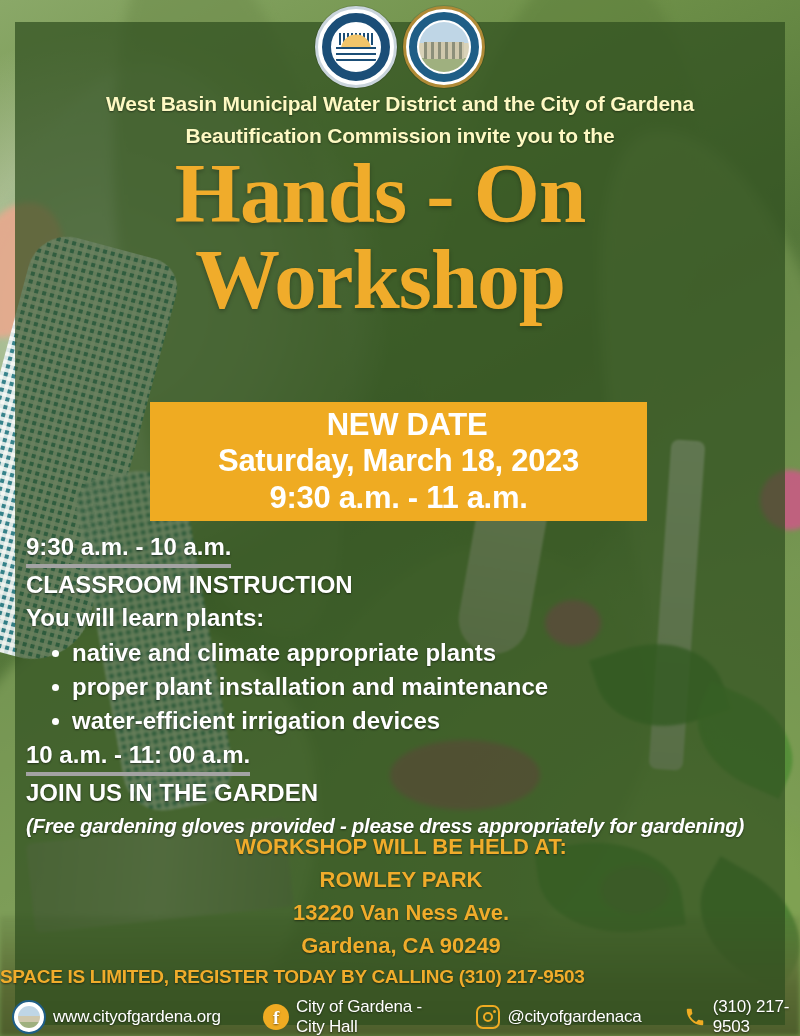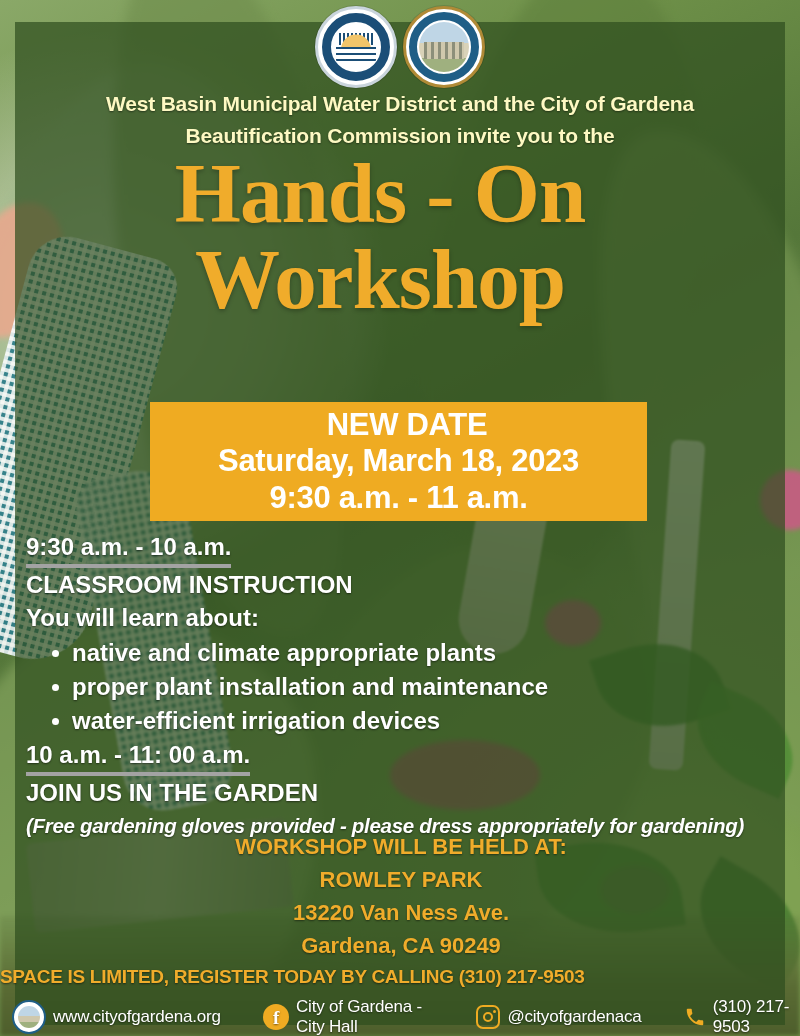--- a/index.html
+++ b/index.html
@@ -292,21 +292,21 @@
       <div class="l l1x">NEW DATE</div>
       <div class="l l2x">Saturday, March 18, 2023</div>
       <div class="l l3x">9:30 a.m. - 11 a.m.</div>
     </div>
 
     <div class="schedule">
       <div>
         <span class="u">9:30 a.m. - 10 a.m. </span>
       </div>
       <div>CLASSROOM INSTRUCTION</div>
-      <div>You will learn about:</div>
+      <div>You will learn plants:</div>
       <ul class="bullets">
         <li>native and climate appropriate plants</li>
         <li>proper plant installation and maintenance</li>
         <li>water-efficient irrigation devices</li>
       </ul>
       <div>
         <span class="u">10 a.m. - 11: 00 a.m.</span>
       </div>
       <div>JOIN US IN THE GARDEN</div>
       <div class="note">(Free gardening gloves provided - please dress appropriately for gardening)</div>

